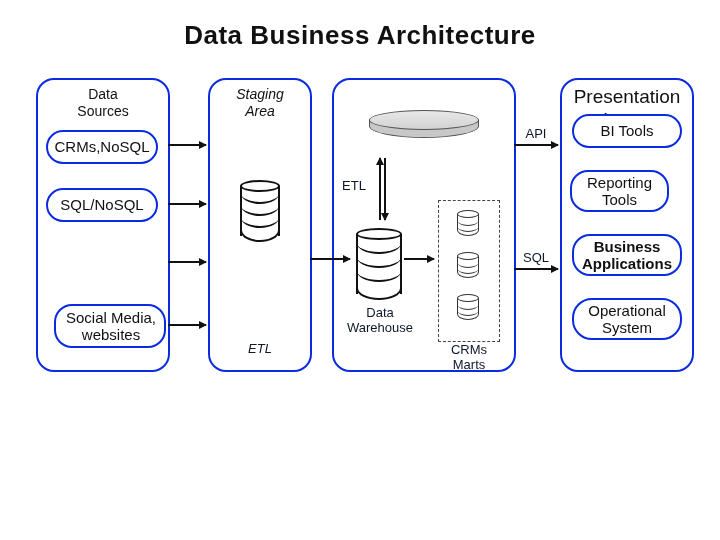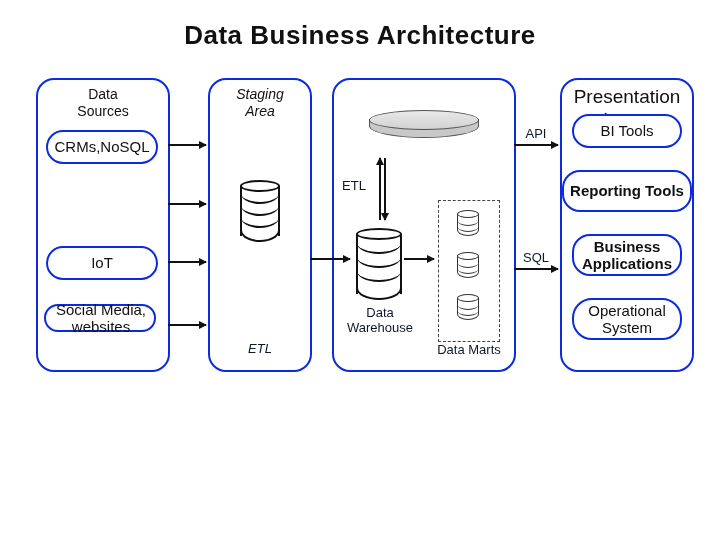--- a/index.html
+++ b/index.html
@@ -185,22 +185,22 @@
 </style>
 </head>
 <body>
 
 <div class="title">Data Business Architecture</div>
 
 <div class="panel" style="left:36px; top:78px; width:130px; height:290px;">
   <div class="panel-title" style="white-space:pre-line;">Data
 Sources</div>
   <div class="pill" style="position:absolute; left:8px; top:50px; width:112px; height:34px;">CRMs,NoSQL</div>
-  <div class="pill" style="position:absolute; left:8px; top:166px; width:112px; height:34px;">IoT</div>
-  <div class="pill" style="position:absolute; left:6px; top:224px; width:112px; height:28px;padding-left:8px;">Social Media, websites</div>
+  <div class="pill" style="position:absolute; left:8px; top:108px; width:112px; height:34px;">SQL/NoSQL</div>
+  <div class="pill" style="position:absolute; left:16px; top:224px; width:112px; height:44px;padding-left:8px;">Social Media, websites</div>
 </div>
 
 <div class="panel" style="left:208px; top:78px; width:100px; height:290px;font-style:italic;">
   <div class="panel-title" style="white-space:pre-line;">Staging
 Area</div>
 
   <div class="db" style="left:30px; top:100px; width:40px; height:62px;">
     <div class="body"></div>
     <div class="cap" style="top:0;"></div>
     <div class="mid" style="top:12px;"></div>
@@ -247,27 +247,27 @@
       <div class="t"></div>
       <div class="r" style="top:10px;"></div>
       <div class="r" style="top:16px;"></div>
   </div>
   <div class="sdb" style="left:123px; top:214px;">
     <div class="b"></div>
       <div class="t"></div>
       <div class="r" style="top:10px;"></div>
       <div class="r" style="top:16px;"></div>
   </div>
-  <div class="lbl" style="left:100px; top:262px; width:70px;">Data Marts</div>
+  <div class="lbl" style="left:100px; top:262px; width:70px;">CRMs Marts</div>
 </div>
 
 <div class="panel" style="left:560px; top:78px; width:130px; height:290px;">
   <div class="panel-title" style="font-size:19px;">Presentation Layer</div>
   <div class="pill" style="position:absolute; left:10px; top:34px; width:110px; height:34px;">BI Tools</div>
-  <div class="pill" style="position:absolute; left:0; top:90px; width:130px; height:42px;font-weight:bold;">Reporting Tools</div>
+  <div class="pill" style="position:absolute; left:8px; top:90px; width:99px; height:42px;">Reporting Tools</div>
   <div class="pill" style="position:absolute; left:10px; top:154px; width:110px; height:42px;font-weight:bold;">Business Applications</div>
   <div class="pill" style="position:absolute; left:10px; top:218px; width:110px; height:42px;border-radius:20px;">Operational System</div>
 </div>
 
 <div class="arr" style="left:168px; top:144px; width:38px;"></div>
 <div class="arr" style="left:168px; top:203px; width:38px;"></div>
 <div class="arr" style="left:168px; top:261px; width:38px;"></div>
 <div class="arr" style="left:168px; top:324px; width:38px;"></div>
 
 <div class="arr" style="left:310px; top:258px; width:40px;"></div>

